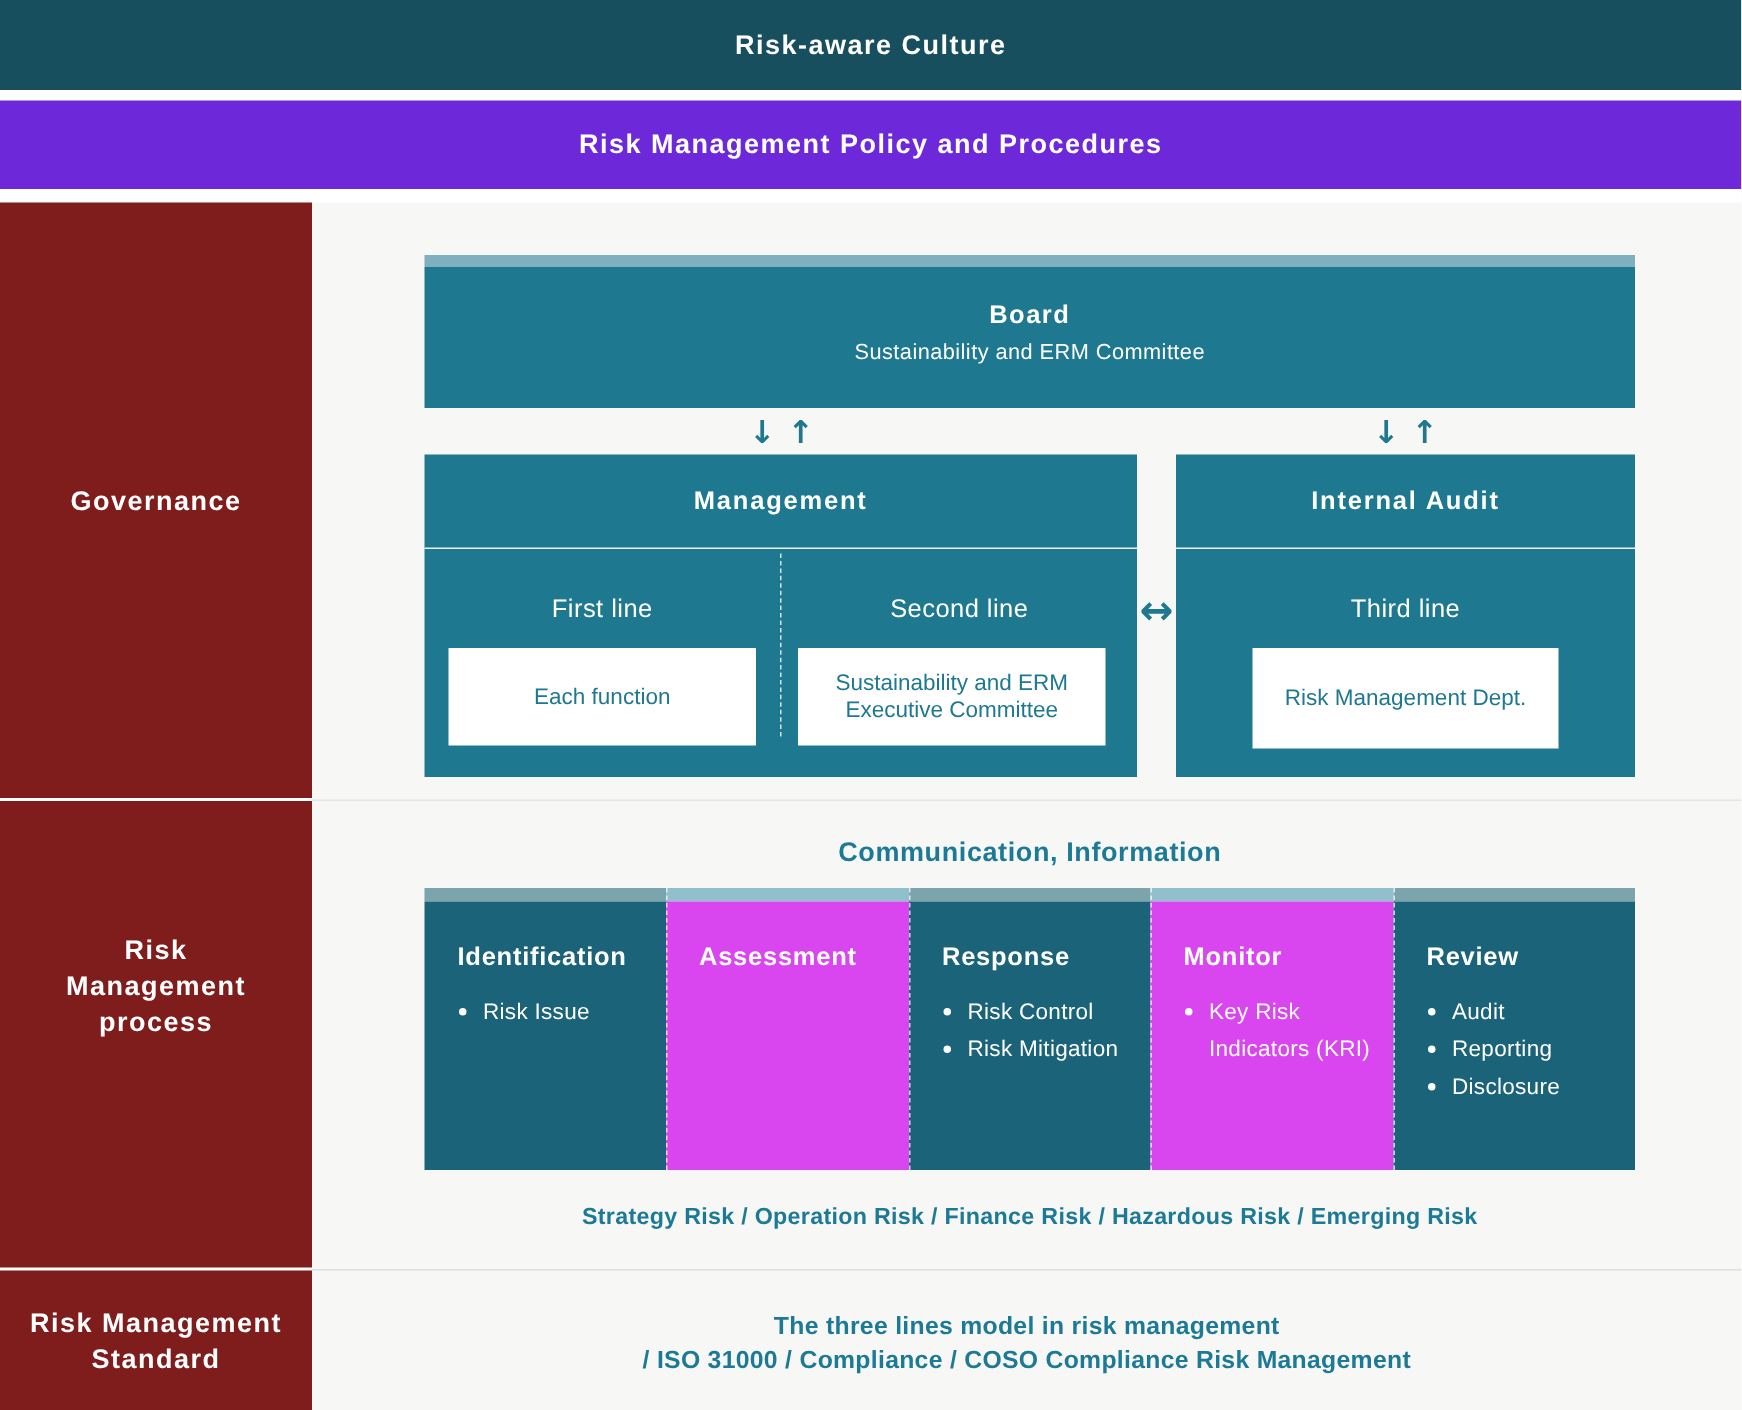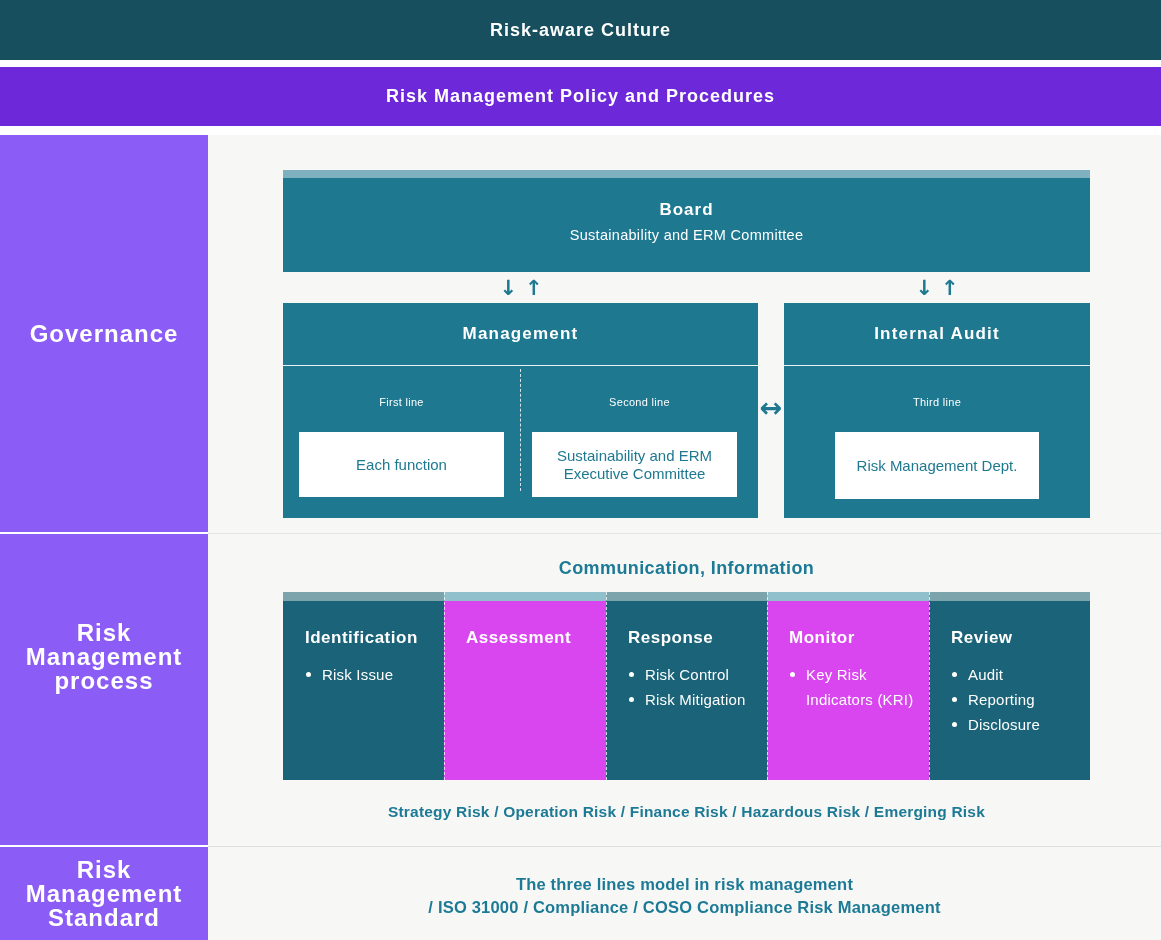--- a/index.html
+++ b/index.html
@@ -6,23 +6,23 @@
   .canvas{
     position:relative;width:1161px;height:940px;background:#ffffff;overflow:hidden;
     font-family:"Liberation Sans",sans-serif;
   }
   
   .bar{position:absolute;left:0;width:1161px;color:#ffffff;text-align:center;
        font-weight:bold;font-size:18px;letter-spacing:1px;}
   .bar1{top:0;height:60px;line-height:60px;background:#174f5e;}
   .bar2{top:67px;height:59px;line-height:59px;background:#6d28d9;}
   
-  .side{position:absolute;left:0;width:208px;background:#8b5cf6;color:#ffffff;
+  .side{position:absolute;left:0;width:208px;background:#7f1d1d;color:#ffffff;
         display:flex;align-items:center;justify-content:center;text-align:center;
-        font-weight:bold;font-size:24px;letter-spacing:1px;line-height:24px;white-space:pre-line;}
+        font-weight:bold;font-size:18px;letter-spacing:1px;line-height:24px;white-space:pre-line;}
   .side1{top:135px;height:397px;}
   .side2{top:534px;height:311px;padding-bottom:0;}
   .side2 .side-label{margin-top:-66px;}
   .side3{top:847px;height:93px;}
   
   .content-bg{position:absolute;left:208px;top:135px;width:953px;height:805px;background:#f7f7f5;}
   .hdiv{position:absolute;left:208px;width:953px;height:1px;}
   .hdiv1{top:533px;background:#e3e6e6;}
   .hdiv2{top:846px;background:#dcdfdf;}
   
@@ -35,21 +35,21 @@
            font-weight:bold;font-size:21px;font-family:"DejaVu Sans",sans-serif;}
   .varrows.left{left:486px;}
   .varrows.right{left:902px;}
   .varrows span{margin:0 4px;}
   .tbox{position:absolute;top:303px;height:215px;background:#1e7890;color:#ffffff;}
   .tbox.mgmt{left:283px;width:475px;}
   .tbox.audit{left:784px;width:306px;}
   .tbox-title{height:62px;line-height:62px;text-align:center;font-weight:bold;font-size:17px;
               letter-spacing:1.2px;border-bottom:1px solid rgba(255,255,255,.9);}
   .tbox-body{position:relative;height:152px;}
-  .line-label{position:absolute;top:30px;font-size:11px;letter-spacing:.3px;text-align:center;}
+  .line-label{position:absolute;top:30px;font-size:17px;letter-spacing:.3px;text-align:center;}
   .dash-v{position:absolute;left:237px;top:3px;height:122px;width:0;
           border-left:1px dashed rgba(255,255,255,.8);}
   .wbox{position:absolute;top:66px;height:65px;background:#ffffff;color:#1e7890;
         font-size:15px;text-align:center;display:flex;align-items:center;justify-content:center;
         white-space:pre-line;line-height:18px;}
   .harrow{position:absolute;left:753px;top:392px;width:36px;text-align:center;color:#1e7890;
           font-weight:bold;font-size:27px;font-family:"DejaVu Sans",sans-serif;}
   
   .comm-heading{position:absolute;left:283px;top:558px;width:807px;text-align:center;
                 color:#1d7a96;font-weight:bold;font-size:18px;letter-spacing:.4px;}

